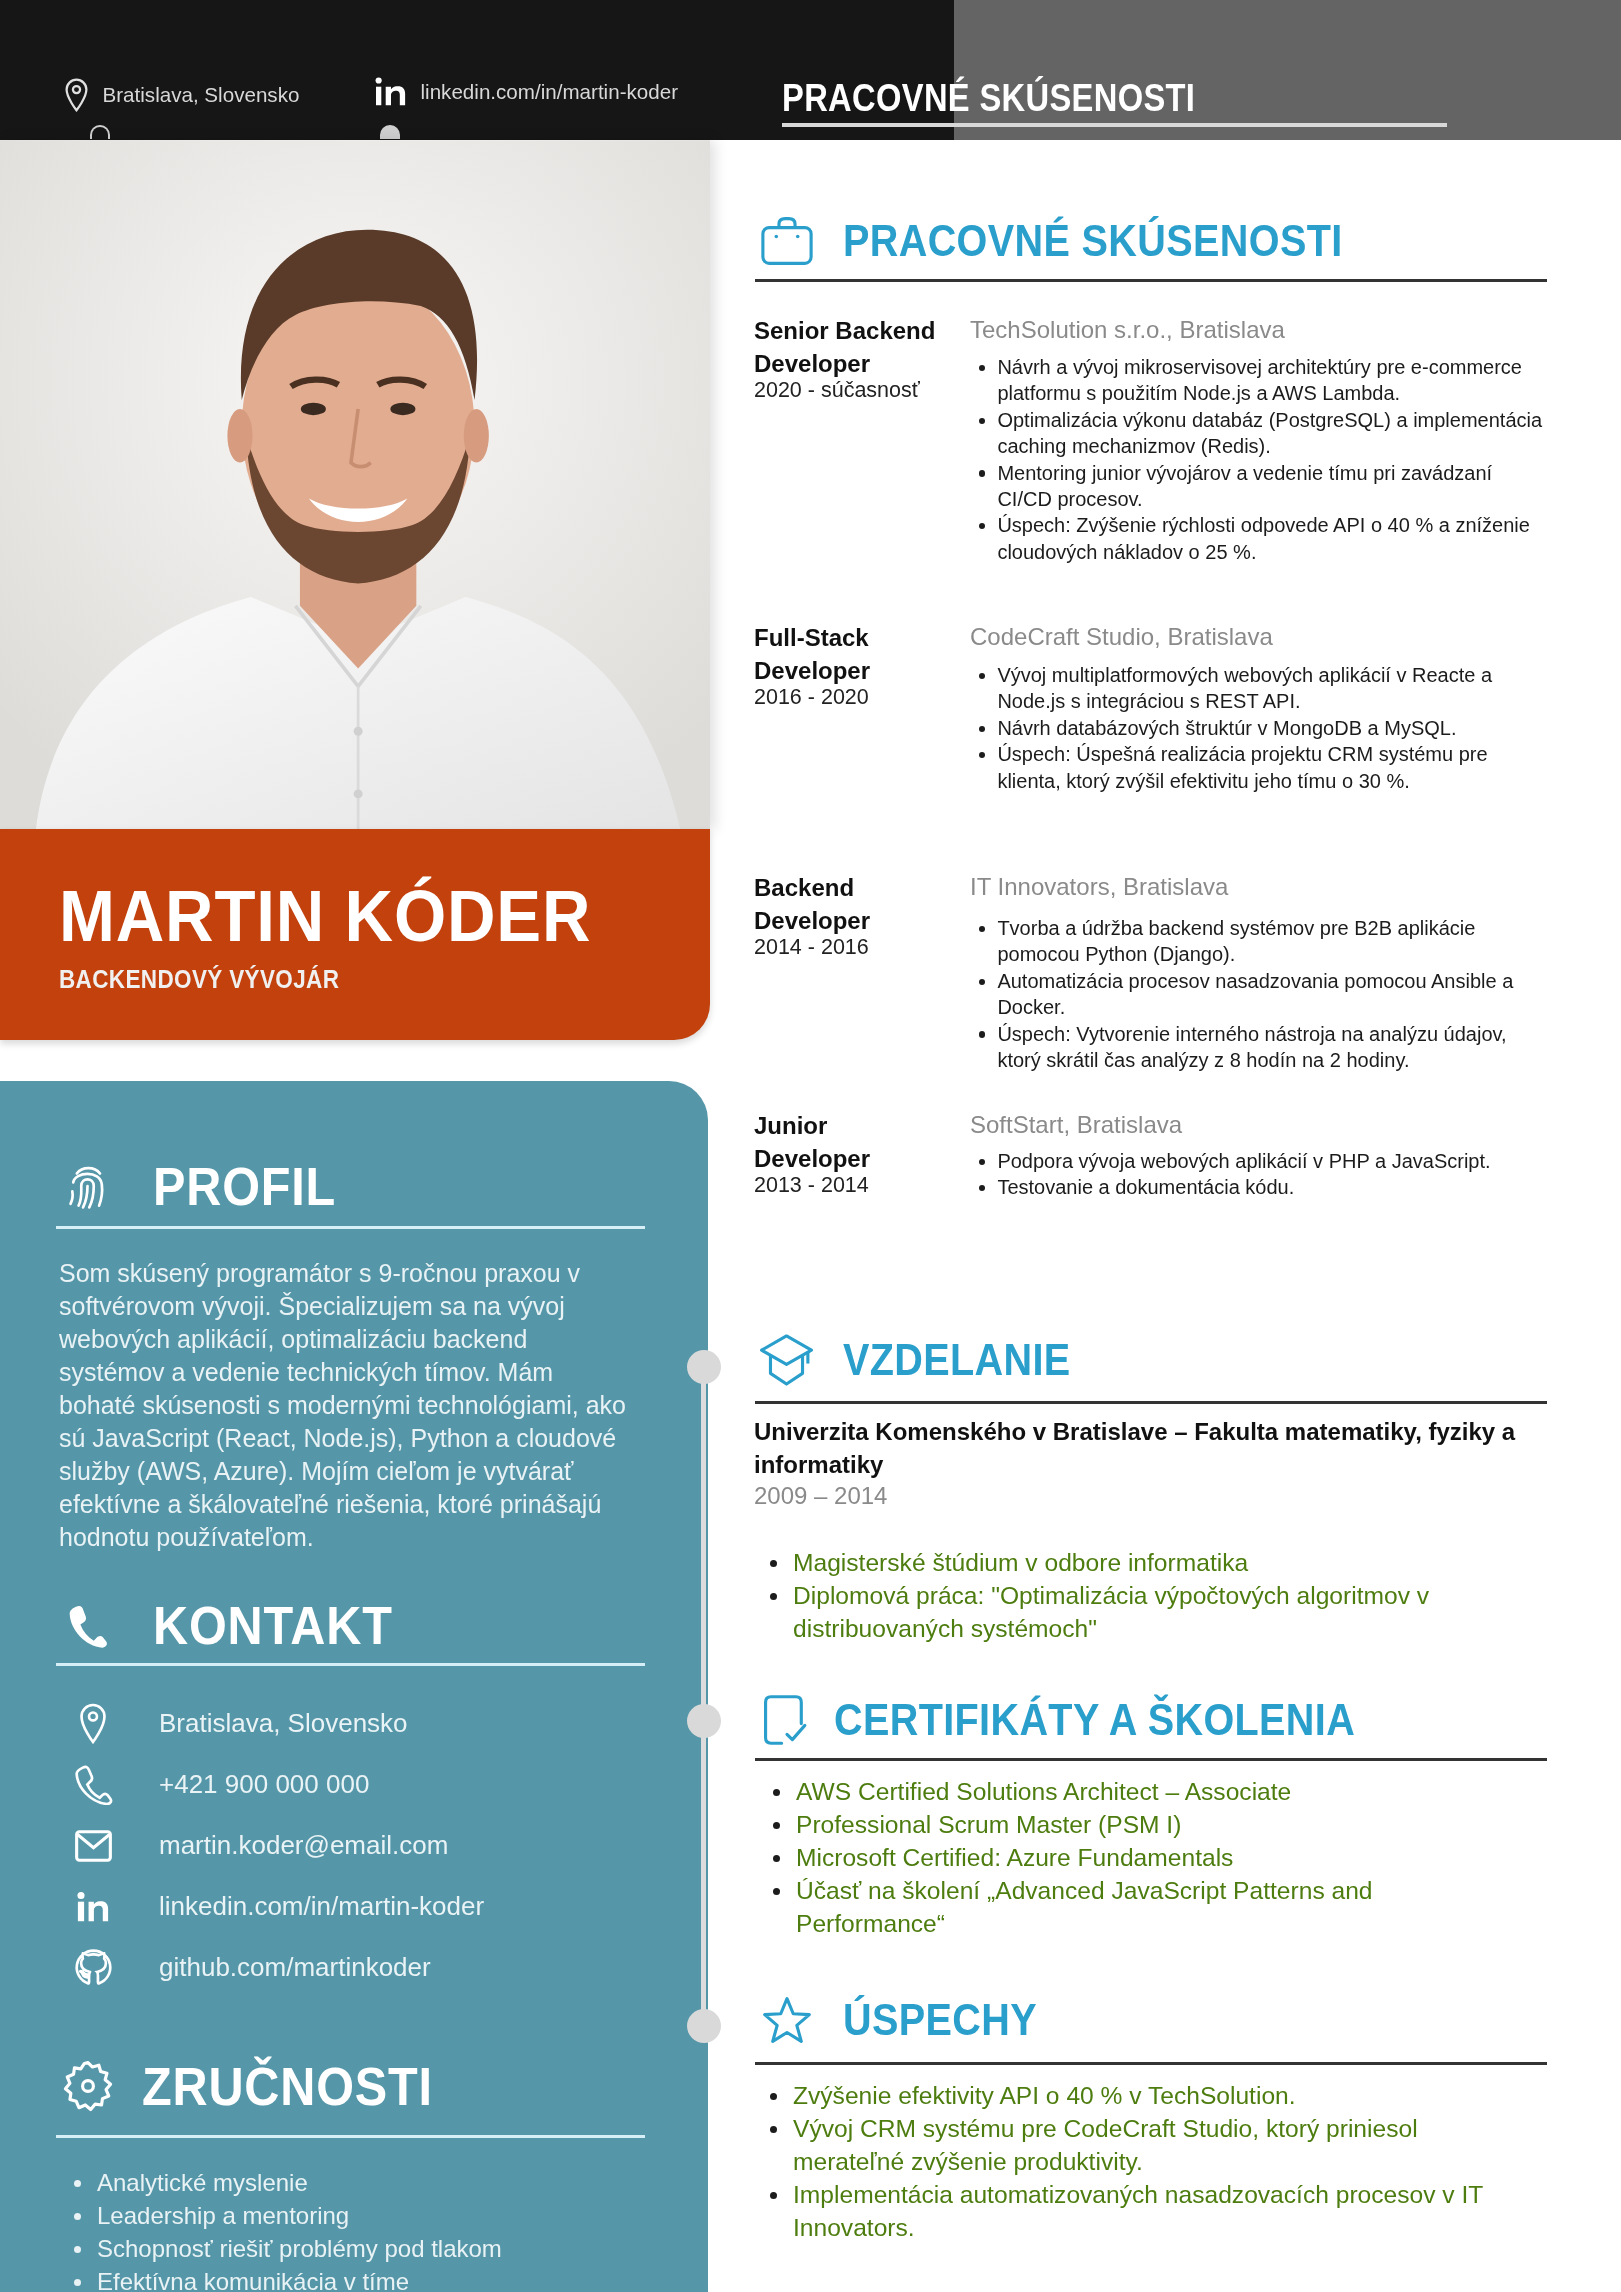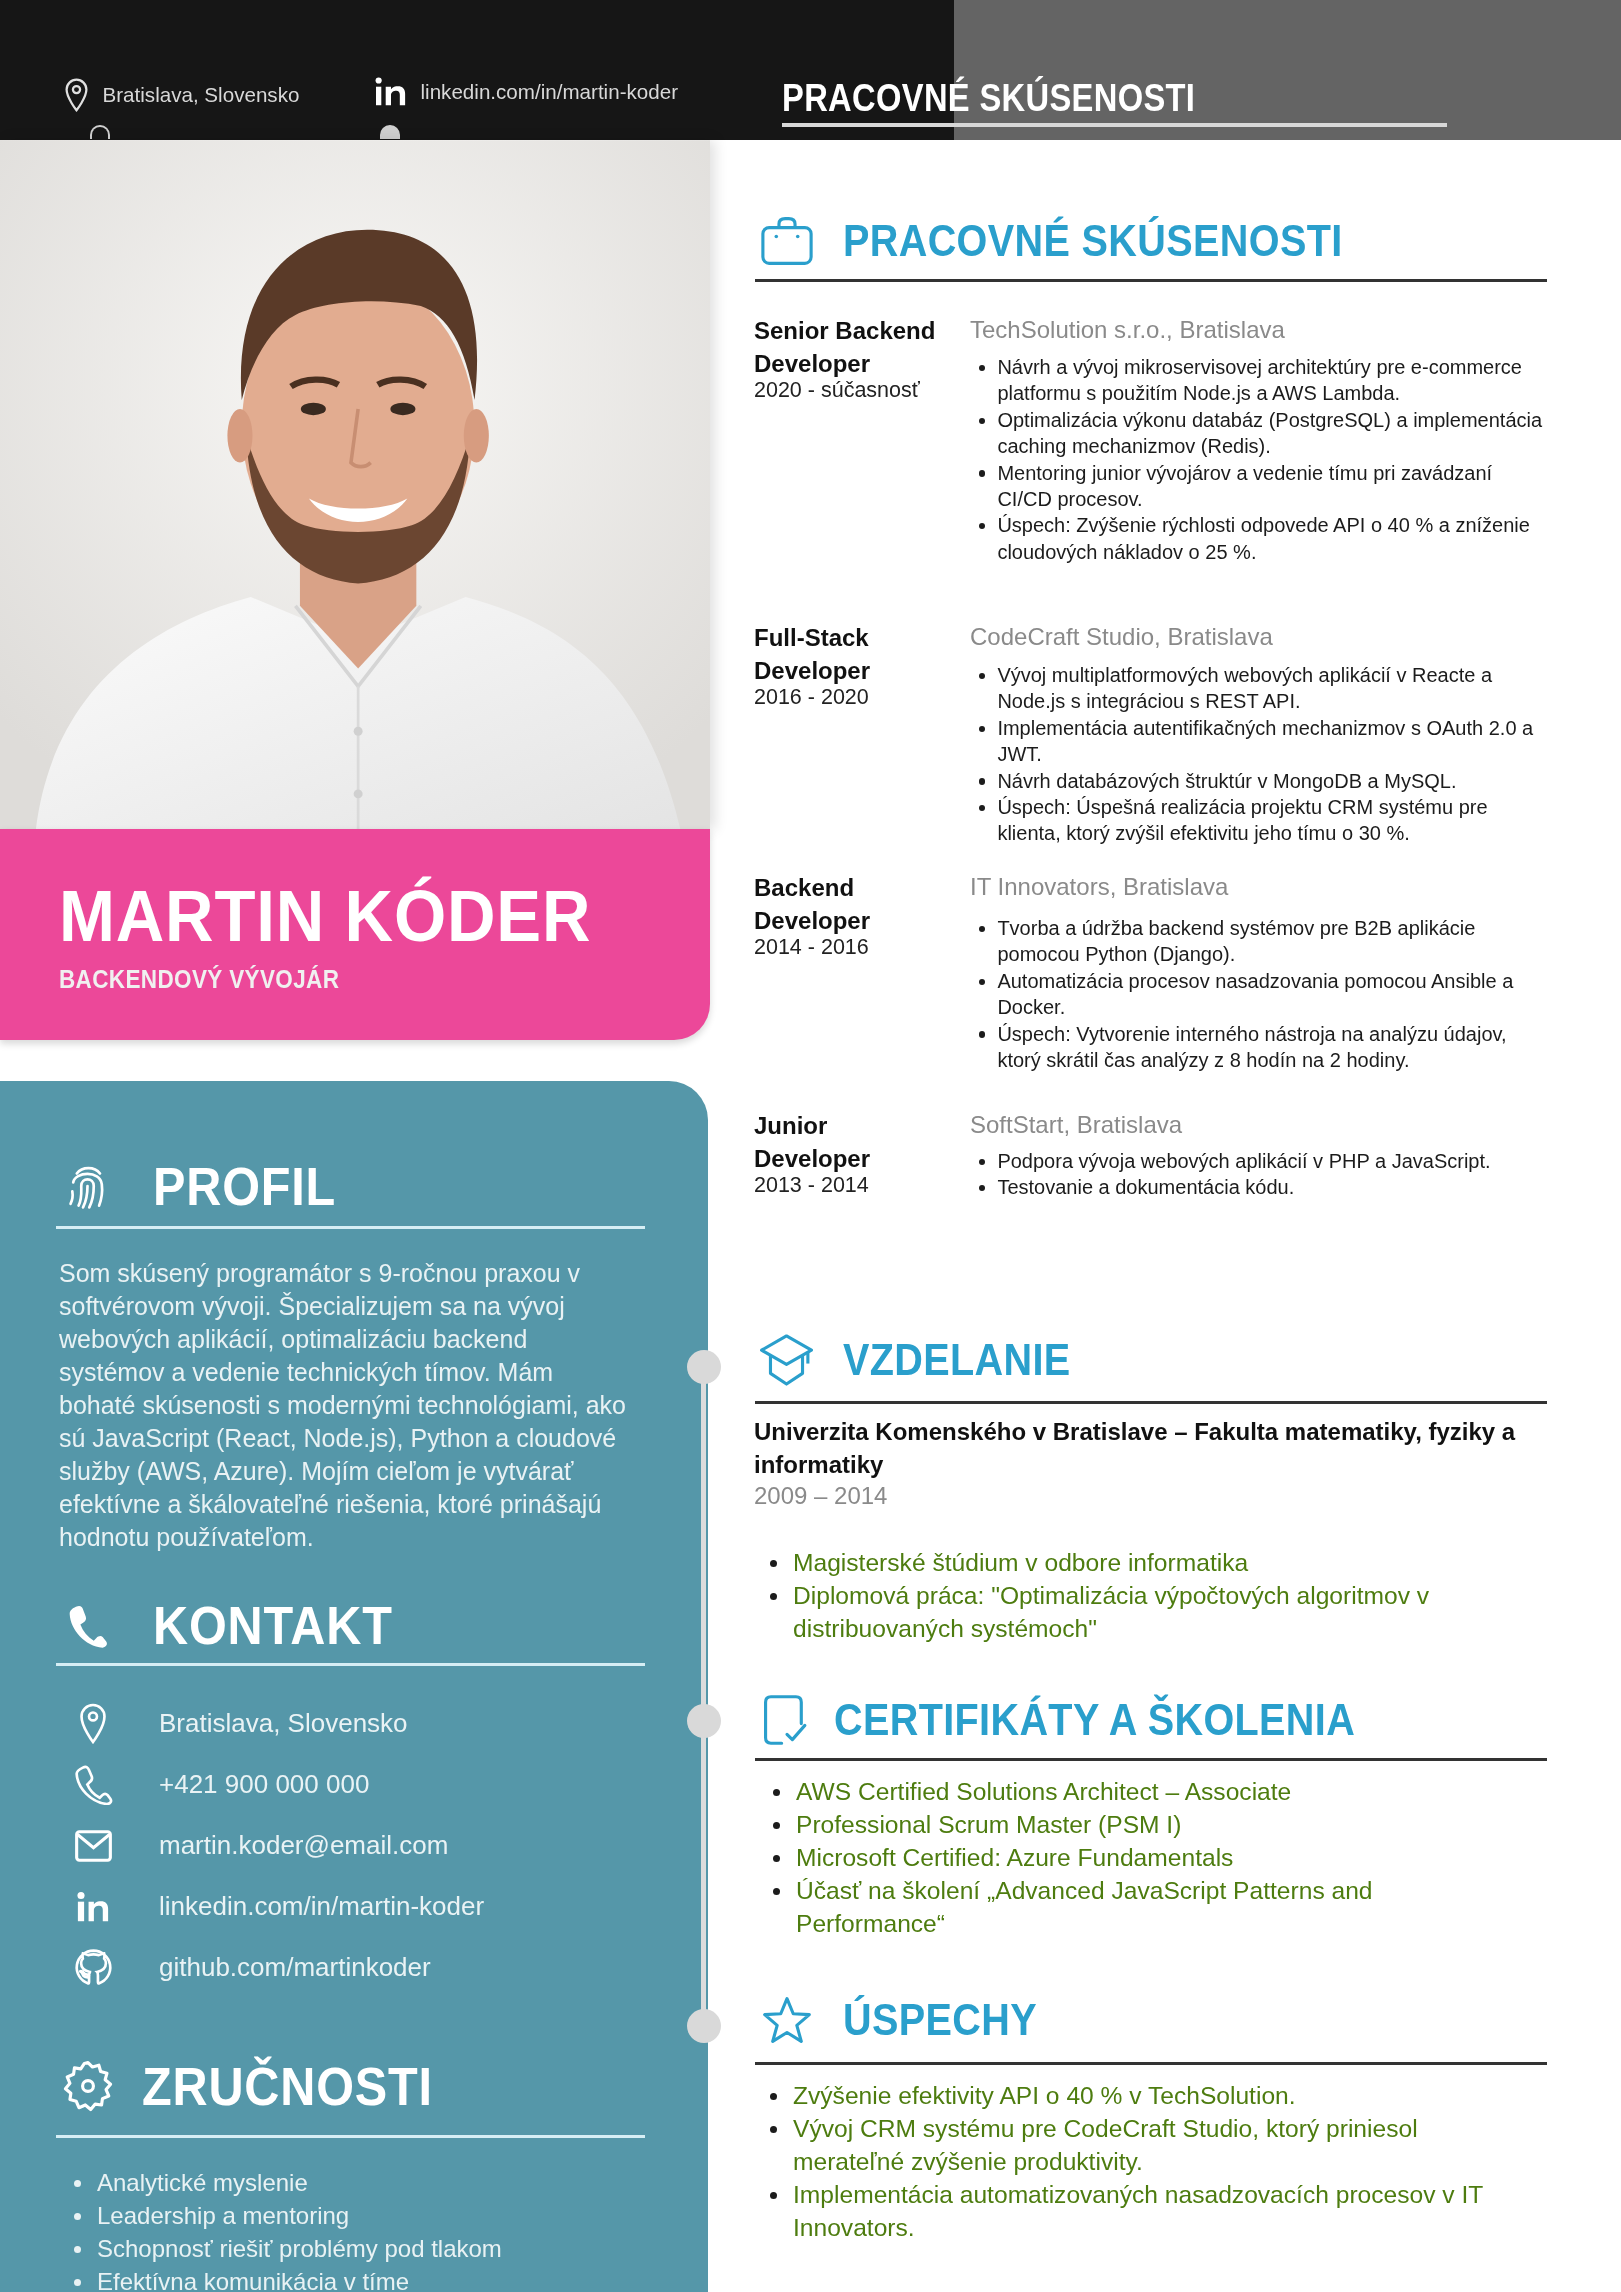--- a/index.html
+++ b/index.html
@@ -17,21 +17,21 @@
   .tb-ghost { position: absolute; top: 125px; width: 19.7px; height: 14.3px; border: 2.7px solid #d0d0d0; border-bottom: none; border-radius: 9.9px 9.9px 0 0; }
   .tb-title { position: absolute; left: 782px; top: 77px; color: #ffffff; font-size: 38px; font-weight: bold; letter-spacing: 0.4px; transform: scaleX(0.86); transform-origin: left; white-space: nowrap; }
   .tb-title-line { position: absolute; left: 782px; top: 123px; width: 665px; height: 3.6px; background: #d8d8d8; }
 
   
   .photo { position: absolute; left: 0; top: 140px; width: 710px; height: 690px; overflow: hidden;
            background: linear-gradient(90deg, #e6e4e2 0%, #f2f1ef 40%, #f6f5f3 70%, #ecebea 100%);
            box-shadow: 5.4px 0 12.5px rgba(0,0,0,0.12); }
 
   
-  .name-block { position: absolute; left: 0; top: 829px; width: 710px; height: 211px; background: #ec4899;
+  .name-block { position: absolute; left: 0; top: 829px; width: 710px; height: 211px; background: #c2410c;
                 border-bottom-right-radius: 36px; box-shadow: 0 3.6px 7.2px rgba(0,0,0,0.15); }
   .name { position: absolute; left: 59px; top: 45px; color: #ffffff; font-size: 73px; font-weight: bold; letter-spacing: 0.9px; transform: scaleX(0.92); transform-origin: left; white-space: nowrap; }
   .role { position: absolute; left: 59px; top: 136px; color: #f0f0f0; font-size: 25px; font-weight: bold; letter-spacing: 0.4px; transform: scaleX(0.9); transform-origin: left; white-space: nowrap; }
 
   
   .sidebar { position: absolute; left: 0; top: 1081px; width: 708px; height: 1212px; background: #5597a9; border-top-right-radius: 39px; }
   .sb-head { position: absolute; left: 56px; display: flex; align-items: center; }
   .sb-head .ic { width: 63px; display: flex; justify-content: center; margin-right: 34px; }
   .sb-head .t { color: #ffffff; font-size: 54px; font-weight: bold; letter-spacing: 0.9px; transform: scaleX(0.9); transform-origin: left; white-space: nowrap; }
   .sb-line { position: absolute; left: 56px; width: 589px; height: 2.7px; background: #d6eef5; }
@@ -262,21 +262,20 @@
     <li>Úspech: Zvýšenie rýchlosti odpovede API o 40 % a zníženie cloudových nákladov o 25 %.</li>
   </ul>
 </div>
 
 <div class="job" style="top:621px;">
   <div class="title">Full-Stack Developer</div>
   <div class="dates" style="top:64px;">2016 - 2020</div>
   <div class="company">CodeCraft Studio, Bratislava</div>
   <ul style="top:41px;">
     <li>Vývoj multiplatformových webových aplikácií v Reacte a Node.js s integráciou s REST API.</li>
-    <li>Implementácia autentifikačných mechanizmov s OAuth 2.0 a JWT.</li>
     <li>Návrh databázových štruktúr v MongoDB a MySQL.</li>
     <li>Úspech: Úspešná realizácia projektu CRM systému pre klienta, ktorý zvýšil efektivitu jeho tímu o 30 %.</li>
   </ul>
 </div>
 
 <div class="job" style="top:871px;">
   <div class="title">Backend Developer</div>
   <div class="dates" style="top:64px;text-align:center;">2014 - 2016</div>
   <div class="company">IT Innovators, Bratislava</div>
   <ul style="top:44px;">

